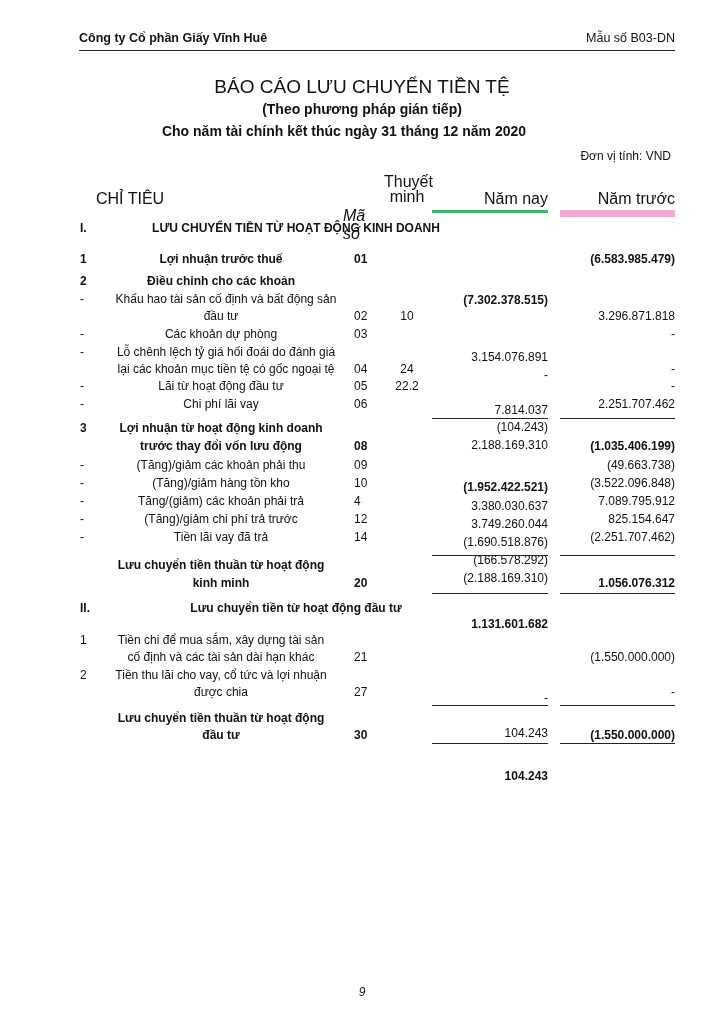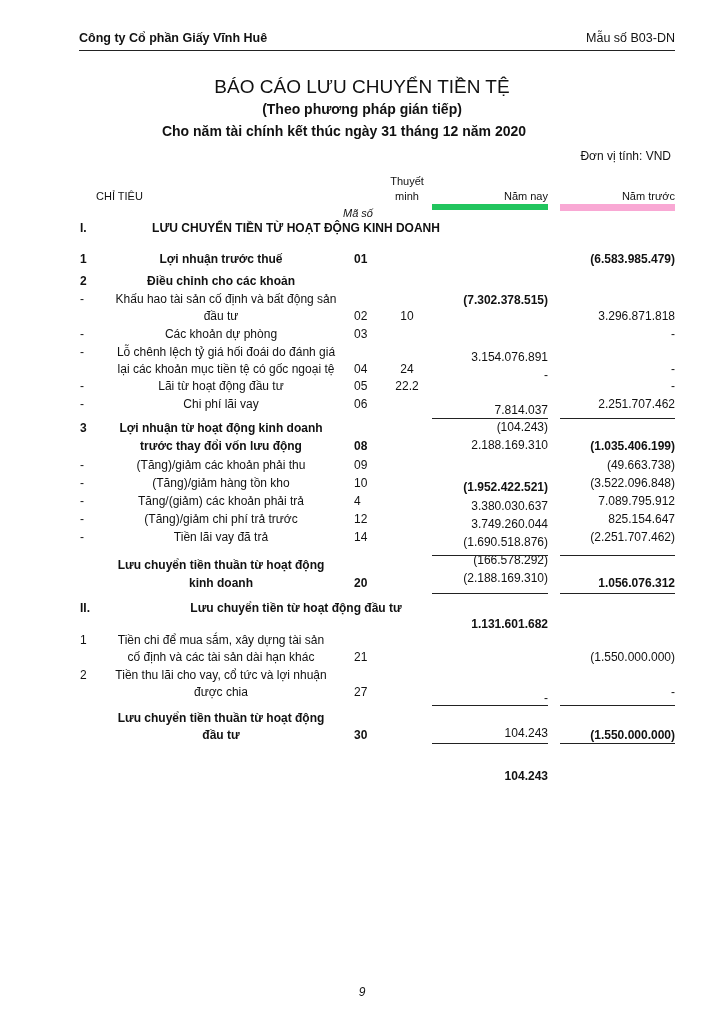--- a/index.html
+++ b/index.html
@@ -5,25 +5,25 @@
   html, body { margin: 0; padding: 0; background: #ffffff; }
   body { width: 724px; height: 1024px; position: relative; font-family: "Liberation Sans", sans-serif; color: #111; overflow: hidden; }
   .header { position: absolute; left: 79px; top: 28px; width: 596px; height: 22px; border-bottom: 1px solid #222; }
   .header .company { position: absolute; left: 0; top: 3px; font-size: 12.5px; font-weight: bold; }
   .header .form-no { position: absolute; right: 0; top: 3px; font-size: 12.5px; }
   .title { position: absolute; left: 0; width: 724px; text-align: center; top: 76px; font-size: 19px; font-weight: normal; }
   .subtitle { position: absolute; left: 0; width: 724px; text-align: center; top: 101px; font-size: 14px; font-weight: bold; }
   .period { position: absolute; left: 0; width: 688px; text-align: center; top: 123px; font-size: 14px; font-weight: bold; }
   .unit { position: absolute; right: 53px; top: 149px; font-size: 12px; }
 
-  .colhead { position: absolute; top: 172px; font-size: 11px; }
+  .colhead { position: absolute; top: 172px; font-size: 16px; }
   .ch-label { left: 96px; top: 190px; }
   .ch-code { left: 343px; top: 207px; width: 36px; text-align: left; font-style: italic; }
   .ch-note { left: 384px; width: 46px; text-align: center; top: 174px; line-height: 15px; }
-  .ch-cur { left: 432px; width: 116px; text-align: right; top: 190px; padding-bottom: 2px; border-bottom: 6px solid #22c55e; }
+  .ch-cur { left: 432px; width: 116px; text-align: right; top: 190px; padding-bottom: 2px; border-bottom: 3px solid #22c55e; }
   .ch-prev { left: 560px; width: 115px; text-align: right; top: 190px; padding-bottom: 2px; border-bottom: 7px solid #f9a8d4; }
 
   .row { position: absolute; left: 0; width: 724px; font-size: 12px; line-height: 16px; }
   .row .no { position: absolute; left: 80px; }
   .row .lbl { position: absolute; left: 96px; width: 250px; text-align: center; }
   .row .code { position: absolute; left: 354px; }
   .row .note { position: absolute; left: 384px; width: 46px; text-align: center; }
   .row .cur { position: absolute; left: 432px; width: 116px; text-align: right; margin-top: 41px; }
   .row .prev { position: absolute; left: 560px; width: 115px; text-align: right; }
   .row.bold { font-weight: bold; }
@@ -172,21 +172,21 @@
   <span class="prev">(2.251.707.462)</span>
 </div>
 
 <div class="rule" style="left:432px; width:116px; top:555px"></div>
 <div class="rule" style="left:560px; width:115px; top:555px"></div>
 
 <div class="row bold" style="top:557px">
   <span class="lbl">Lưu chuyển tiền thuần từ hoạt động</span>
 </div>
 <div class="row bold" style="top:575px">
-  <span class="lbl">kinh doanh</span>
+  <span class="lbl">kinh minh</span>
   <span class="code">20</span>
   <span class="cur">1.131.601.682</span>
   <span class="prev">1.056.076.312</span>
 </div>
 <div class="rule" style="left:432px; width:116px; top:593px"></div>
 <div class="rule" style="left:560px; width:115px; top:593px"></div>
 
 <div class="row bold" style="top:600px">
   <span class="no">II.</span>
   <span class="lbl" style="width:400px">Lưu chuyển tiền từ hoạt động đầu tư</span>

